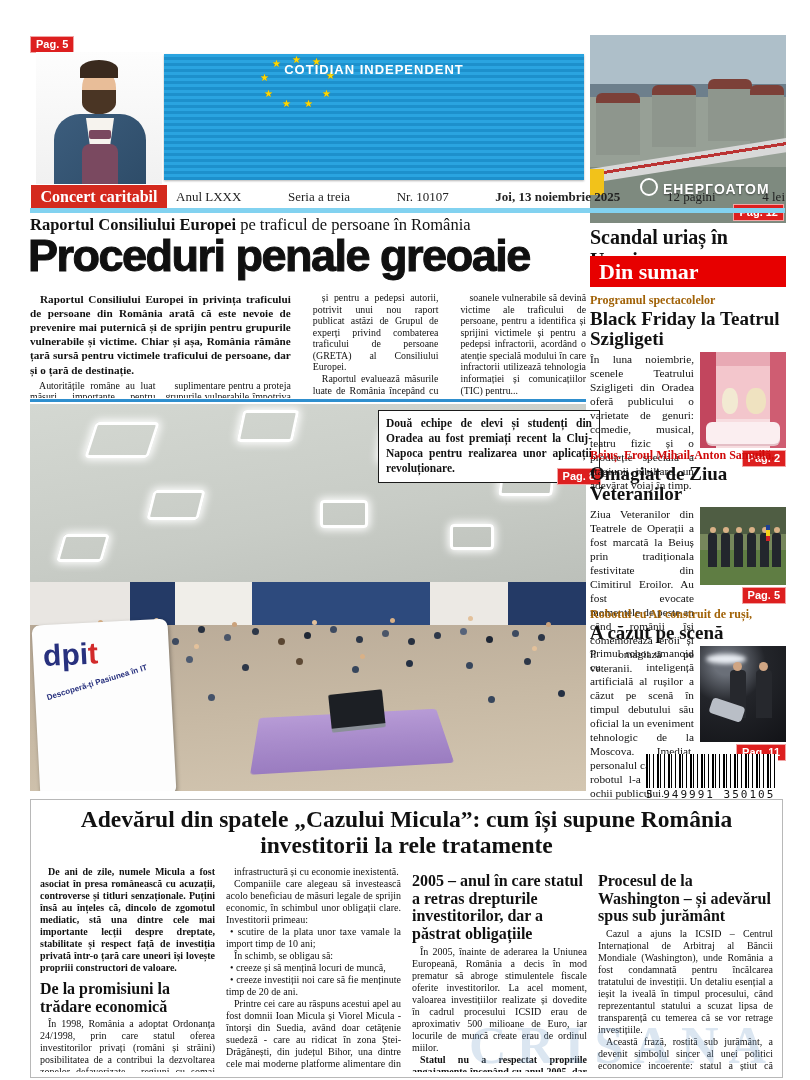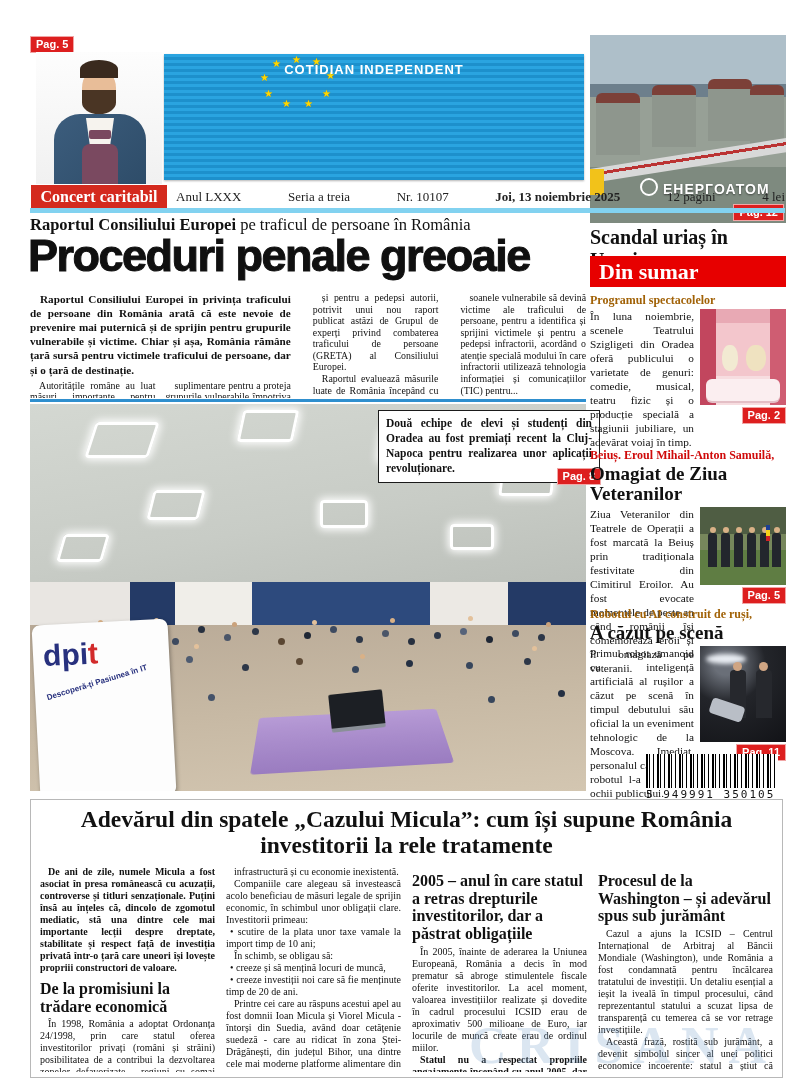--- a/index.html
+++ b/index.html
@@ -282,20 +282,21 @@
   <div class="abs caption">
     <span>Două echipe de elevi și studenți din Oradea au fost premiați recent la Cluj-Napoca pentru realizarea unor aplicații revoluționare.</span>
     <span class="pbadge">Pag. 8</span>
   </div>
 
   <div class="abs ua-head">Scandal uriaș în Ucraina</div>
   <div class="abs sumar">Din sumar</div>
 
   <div class="abs sitem s1">
     <p class="skicker blue">Programul spectacolelor</p>
+    <p class="stitle">Black Friday la Teatrul Szigligeti</p>
     <div class="srow">
       <p class="stext">În luna noiembrie, scenele Teatrului Szigligeti din Oradea oferă publicului o varietate de genuri: comedie, musical, teatru fizic și o producție specială a stagiunii jubiliare, un adevărat voiaj în timp.</p>
       <div class="simgcol">
         <div class="simg thumb-theatre">
           <div class="curt" style="left:0"></div>
           <div class="curt rr"></div>
           <div class="fig f1"></div>
           <div class="fig f2"></div>
           <div class="bed"></div>
         </div>

